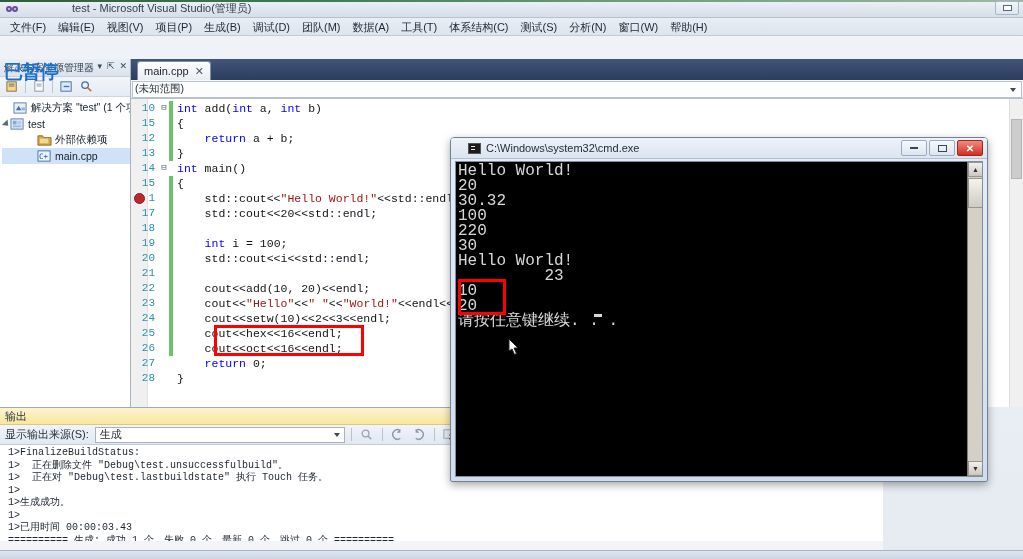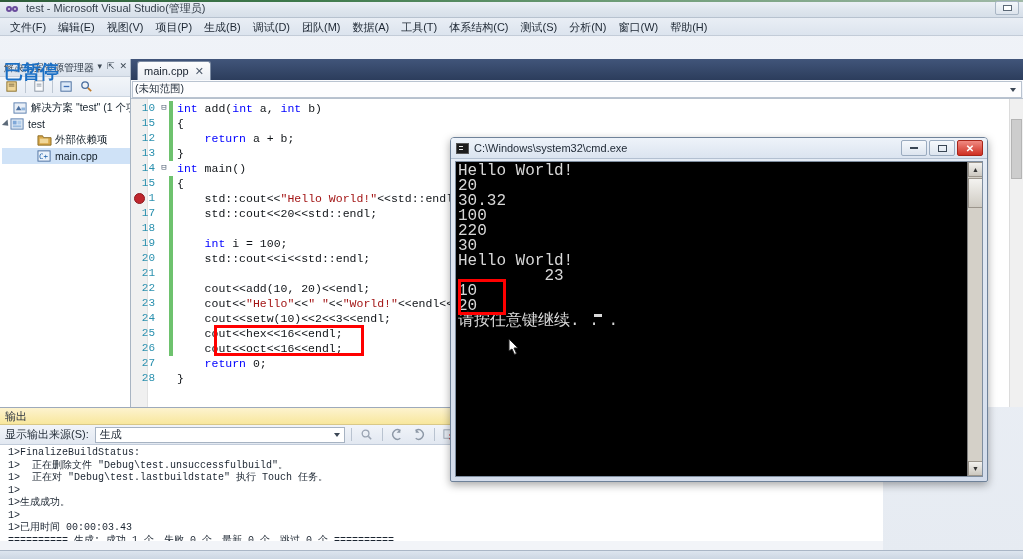--- a/index.html
+++ b/index.html
@@ -16,21 +16,21 @@
     width: 1023px; height: 559px;
     background: linear-gradient(#f0f3f8, #e6ebf2);
     overflow: hidden;
   }
 
   
   .titlebar {
     position: absolute; left: 0; top: 0; width: 1023px; height: 18px;
     background: linear-gradient(#eef2f7 0%, #dfe6ee 55%, #d6dfe9 100%);
     border-bottom: 1px solid #b7c2cf;
-    display: flex; align-items: center;
+    display: flex; align-items: center; gap: 46px;
   }
   .titlebar .topline {
     position: absolute; left: 0; top: 0; width: 100%; height: 2px;
     background: linear-gradient(90deg,#2f5d3a,#3f7a4c 30%,#6d9c76 60%,#9fb8a6);
   }
   .vs-logo {
     margin-left: 6px; width: 14px; height: 12px;
     position: relative; flex: none;
   }
   .vs-logo .l1, .vs-logo .l2 {
@@ -245,21 +245,21 @@
 
   
   .console-win {
     position: absolute; left: 450px; top: 137px; width: 538px; height: 345px;
     background: linear-gradient(#e6edf6,#d3dceb);
     border: 1px solid #6f8299; border-radius: 4px 4px 2px 2px;
     box-shadow: 0 3px 9px rgba(0,0,0,.35); z-index: 30;
   }
   .con-title {
     height: 21px; display: flex; align-items: center;
-    padding-left: 5px; position: relative;
+    padding-left: 17px; position: relative;
     background: linear-gradient(#eef3fa,#dbe4f0);
     border-bottom: 1px solid #b3c0d1; border-radius: 3px 3px 0 0;
   }
   .con-ico {
     width: 13px; height: 11px; background: #1c1c1c;
     border: 1px solid #555; margin-right: 5px; flex: none; position: relative;
   }
   .con-ico::after {
     content: ""; position: absolute; left: 2px; top: 2px;
     width: 4px; height: 1px; background: #e8e8e8;

